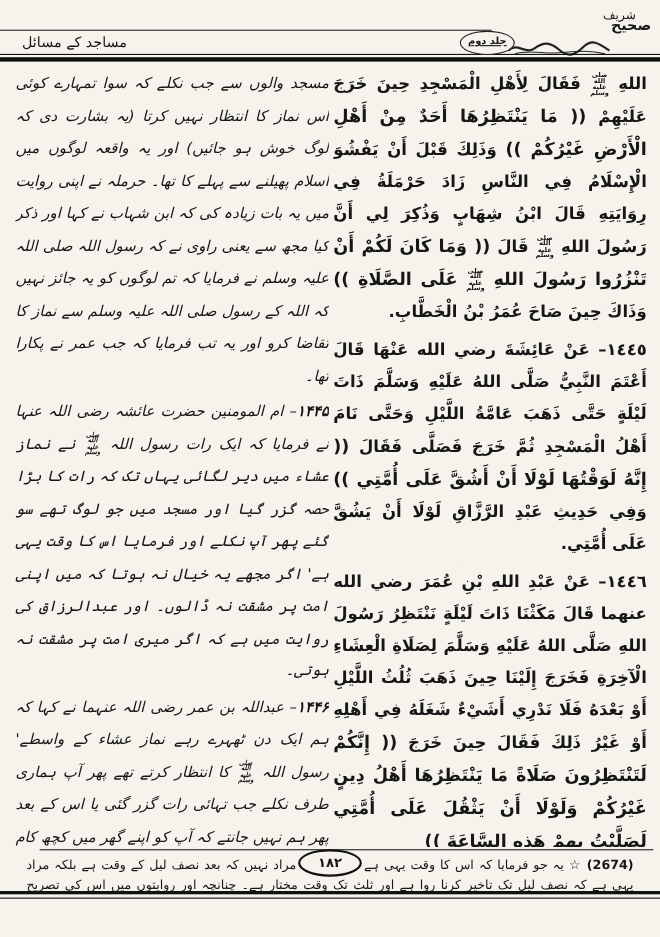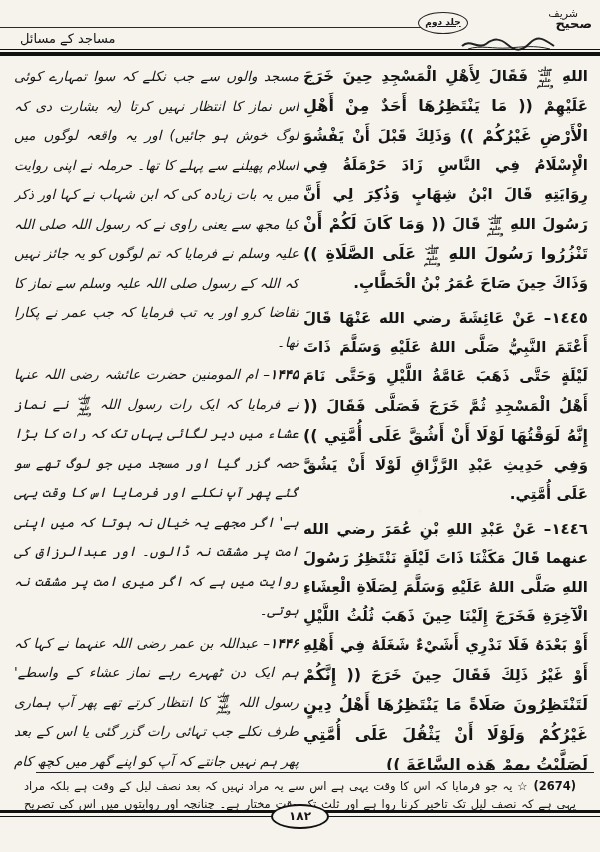--- a/index.html
+++ b/index.html
@@ -15,21 +15,21 @@
                      radial-gradient(circle at 70% 60%, rgba(0,0,0,0.02) 0 1px, transparent 2px);
     color:#161616;overflow:hidden;
   }
   
   .h-line1{position:absolute;top:27px;left:0;width:447px;height:1px;background:#2a2a2a;}
   .section-title{position:absolute;top:31px;left:20px;font-size:13px;direction:rtl;}
   .tag-top{position:absolute;top:16px;right:8px;font-size:13px;font-weight:bold;margin-left:23px;}
   .title-sub{position:absolute;top:7px;right:22px;font-size:11px;font-weight:normal;}
   .title-main{position:absolute;top:4px;right:40px;font-size:34px;font-weight:bold;letter-spacing:1px;}
   .vol-badge{
-    position:absolute;top:12px;right:132px;width:48px;height:20px;
+    position:absolute;top:28px;right:132px;width:48px;height:20px;
     border:1.5px solid #222;border-radius:50%;background:#f5f3ec;
     font-size:9px;font-weight:bold;text-align:center;line-height:19px;z-index:2;text-decoration:underline;
   }
   .seal{position:absolute;top:36px;right:44px;width:96px;height:16px;}
   .rule-thin-top{position:absolute;top:49px;left:0;width:600px;height:1px;background:#111;}
   .rule-thick-top{position:absolute;top:52px;left:0;width:600px;height:4px;background:#111;}
   
   .col{position:absolute;top:62px;width:285px;height:708px;direction:rtl;text-align:justify;overflow:hidden;}
   .col-arabic{right:12px;}
   .col-urdu{left:14px;}
@@ -46,21 +46,21 @@
   
   .fn-line{position:absolute;top:772px;left:36px;right:6px;height:1px;background:#222;}
   .footnote{
     position:absolute;top:777px;left:24px;right:24px;height:36px;
     direction:rtl;text-align:justify;font-size:11.5px;line-height:18px;overflow:hidden;
   }
   .footnote .marker{font-weight:bold;}
   .rule-thick-bottom{position:absolute;top:810px;left:0;width:600px;height:3px;background:#111;}
   .rule-thin-bottom{position:absolute;top:816px;left:0;width:600px;height:1px;background:#111;}
   .page-oval{
-    position:absolute;top:804px;left:50%;transform:translateX(-50%);
+    position:absolute;top:772px;left:50%;transform:translateX(-50%);
     width:54px;height:21px;border:2px solid #111;border-radius:50%;
     text-align:center;line-height:20px;font-size:12px;font-weight:bold;background:#f5f3ec;
   }
 </style>
 </head>
 <body>
 
 <div class="page">
 
   <div class="h-line1"></div>

